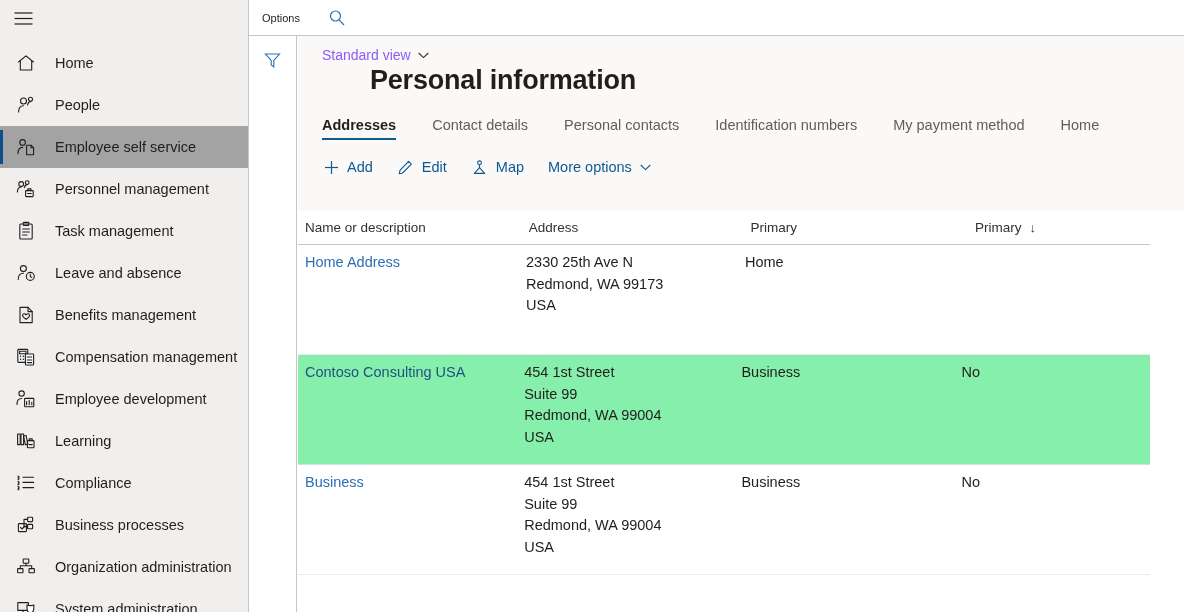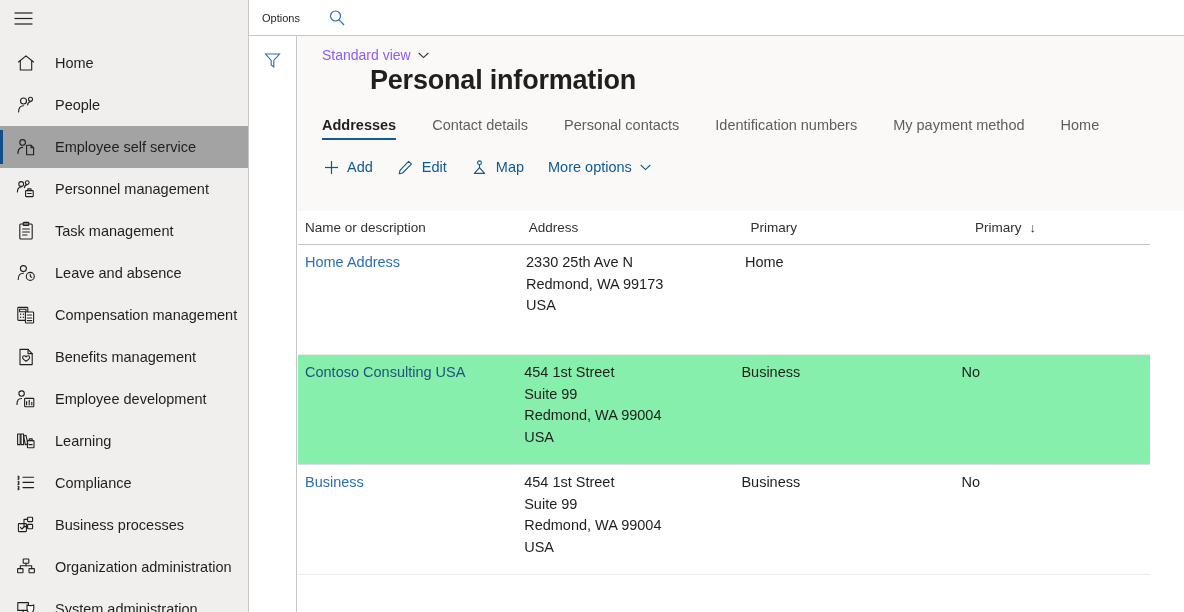--- a/index.html
+++ b/index.html
@@ -281,48 +281,48 @@
               <path d="M2.2 16.4 C2.2 11.9 4.7 10.3 7.4 10.3"></path>
               <circle cx="14.3" cy="13.4" r="4"></circle>
               <path d="M14.3 11.4 V13.5 L15.8 14.4"></path>
             </svg>
           </span>
           <span class="nav-label">Leave and absence</span>
         </div>
         <div class="nav-item">
           <span class="nav-icon">
             <svg width="20" height="20" viewBox="0 0 20 20" fill="none" stroke="#201f1e" stroke-width="1.1" stroke-linejoin="round" stroke-linecap="round">
+              <path d="M4 2.4 H12 L16.2 6.6 V17.6 H4 Z"></path>
+              <path d="M12 2.4 V6.6 H16.2"></path>
+              <path d="M10.1 14.3 C7.4 12.3 6.6 11.5 6.6 10.4 C6.6 9.4 7.4 8.8 8.2 8.8 C8.9 8.8 9.7 9.3 10.1 9.9 C10.5 9.3 11.3 8.8 12 8.8 C12.8 8.8 13.6 9.4 13.6 10.4 C13.6 11.5 12.8 12.3 10.1 14.3 Z"></path>
+            </svg>
+          </span>
+          <span class="nav-label">Benefits management</span>
+        </div>
+        <div class="nav-item">
+          <span class="nav-icon">
+            <svg width="20" height="20" viewBox="0 0 20 20" fill="none" stroke="#201f1e" stroke-width="1.1" stroke-linejoin="round" stroke-linecap="round">
               <rect x="1.8" y="2.4" width="10" height="13" rx="0.8"></rect>
               <rect x="3.6" y="4.2" width="6.4" height="2.6"></rect>
               <circle cx="4.6" cy="9.2" r="0.7" fill="#201f1e" stroke="none"></circle>
               <circle cx="7.4" cy="9.2" r="0.7" fill="#201f1e" stroke="none"></circle>
               <circle cx="10" cy="9.2" r="0.7" fill="#201f1e" stroke="none"></circle>
               <circle cx="4.6" cy="12.2" r="0.7" fill="#201f1e" stroke="none"></circle>
               <circle cx="7.4" cy="12.2" r="0.7" fill="#201f1e" stroke="none"></circle>
               <rect x="9.4" y="7" width="8.2" height="11" rx="0.8" fill="#fff"></rect>
               <line x1="11.2" y1="10" x2="15.8" y2="10"></line>
               <line x1="11.2" y1="13" x2="15.8" y2="13"></line>
               <line x1="11.2" y1="15.6" x2="15.8" y2="15.6"></line>
             </svg>
           </span>
           <span class="nav-label">Compensation management</span>
         </div>
         <div class="nav-item">
           <span class="nav-icon">
             <svg width="20" height="20" viewBox="0 0 20 20" fill="none" stroke="#201f1e" stroke-width="1.1" stroke-linejoin="round" stroke-linecap="round">
-              <path d="M4 2.4 H12 L16.2 6.6 V17.6 H4 Z"></path>
-              <path d="M12 2.4 V6.6 H16.2"></path>
-              <path d="M10.1 14.3 C7.4 12.3 6.6 11.5 6.6 10.4 C6.6 9.4 7.4 8.8 8.2 8.8 C8.9 8.8 9.7 9.3 10.1 9.9 C10.5 9.3 11.3 8.8 12 8.8 C12.8 8.8 13.6 9.4 13.6 10.4 C13.6 11.5 12.8 12.3 10.1 14.3 Z"></path>
-            </svg>
-          </span>
-          <span class="nav-label">Benefits management</span>
-        </div>
-        <div class="nav-item">
-          <span class="nav-icon">
-            <svg width="20" height="20" viewBox="0 0 20 20" fill="none" stroke="#201f1e" stroke-width="1.1" stroke-linejoin="round" stroke-linecap="round">
               <circle cx="5.6" cy="4.6" r="2.7"></circle>
               <path d="M1 15.4 C1 11.2 3.2 9.5 5.6 9.5"></path>
               <rect x="8.6" y="9.4" width="9.2" height="8.4" rx="0.7"></rect>
               <line x1="10.6" y1="15.8" x2="10.6" y2="12.6"></line>
               <line x1="13.2" y1="15.8" x2="13.2" y2="11.4"></line>
               <line x1="15.8" y1="15.8" x2="15.8" y2="13.4"></line>
             </svg>
           </span>
           <span class="nav-label">Employee development</span>
         </div>

